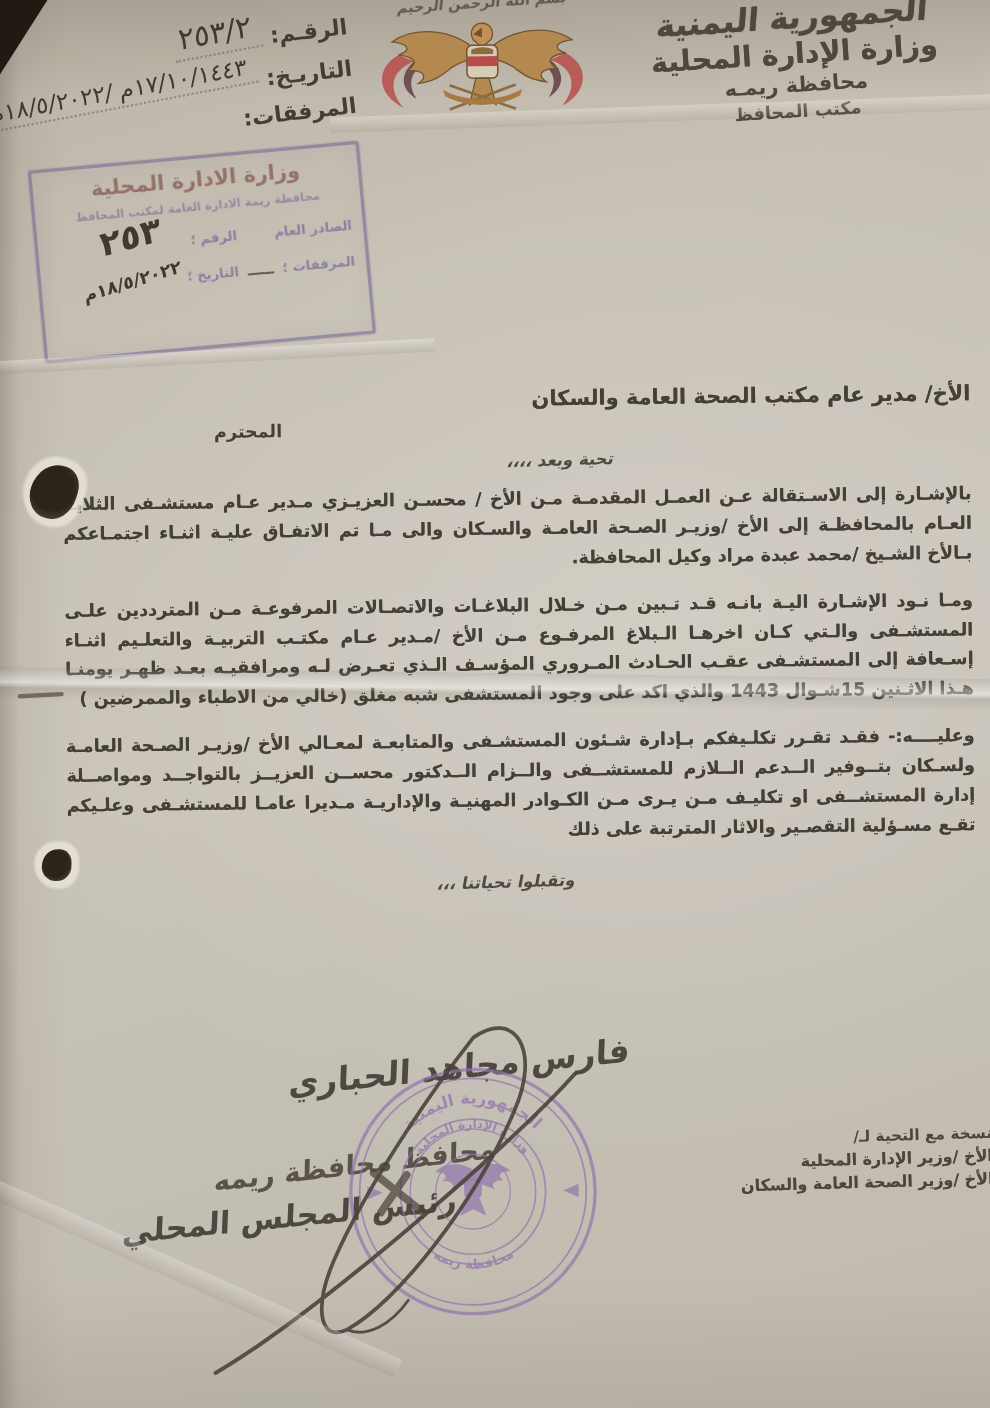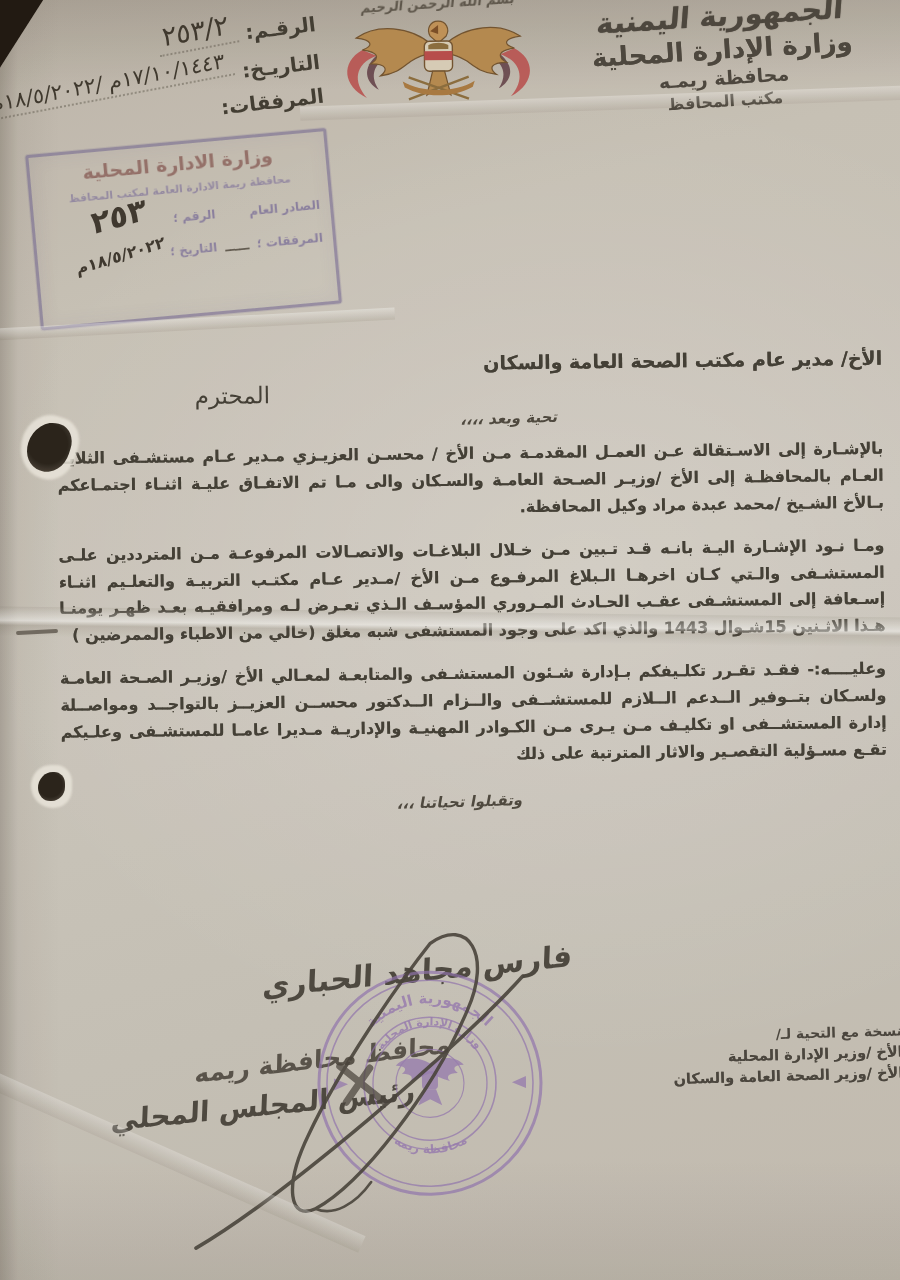--- a/index.html
+++ b/index.html
@@ -72,21 +72,21 @@
   .stamp-row{display:flex;align-items:center;margin-top:12px;color:rgba(104,90,148,.65);font-weight:700;}
   .stamp-small{font-size:12px;filter:blur(.3px);white-space:nowrap;}
   .stamp-hand-num{font-size:31px;color:#3a332b;transform:rotate(-10deg) skewX(-8deg);margin:-14px 26px 0 0;}
   .stamp-dash{font-size:14px;color:rgba(70,62,52,.8);margin:0 8px;}
   .stamp-hand-date{font-size:16px;color:#3a332b;transform:rotate(-12deg) skewX(-8deg);margin-right:4px;white-space:nowrap;}
 
   
   .letter{position:absolute;left:58px;top:352px;width:826px;direction:rtl;color:#3f3a32;}
   .addr-row{position:relative;height:56px;}
   .addressee{font-size:19px;font-weight:700;text-shadow:0 0 .5px rgba(63,58,50,.8);}
-  .honorific{position:absolute;left:138px;top:28px;font-size:23px;font-weight:400;}
+  .honorific{position:absolute;left:138px;top:28px;font-size:16px;font-weight:700;}
   .salutation{text-align:center;transform:translateX(40px) rotate(-1deg) skewX(-14deg);
     font-size:15px;font-weight:700;color:#4a443b;margin-top:2px;}
   .para{font-size:16px;font-weight:700;line-height:1.68;text-align:justify;margin-top:13px;
     text-shadow:0 0 .4px rgba(63,58,50,.65);}
   .closing{text-align:center;transform:translateX(-14px) rotate(-1deg) skewX(-12deg);
     font-size:15px;font-weight:700;color:#4a443b;margin-top:24px;}
 
   
   .sig-block{position:absolute;left:95px;top:915px;width:490px;height:350px;}
   .hand{position:absolute;color:#49443d;white-space:nowrap;font-weight:600;}

